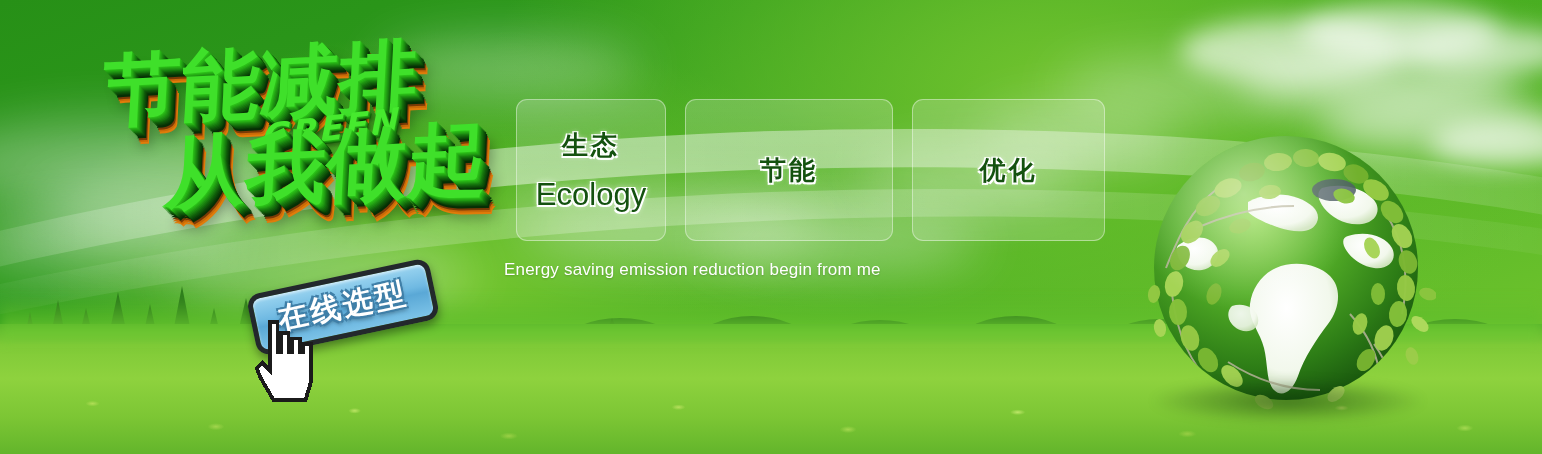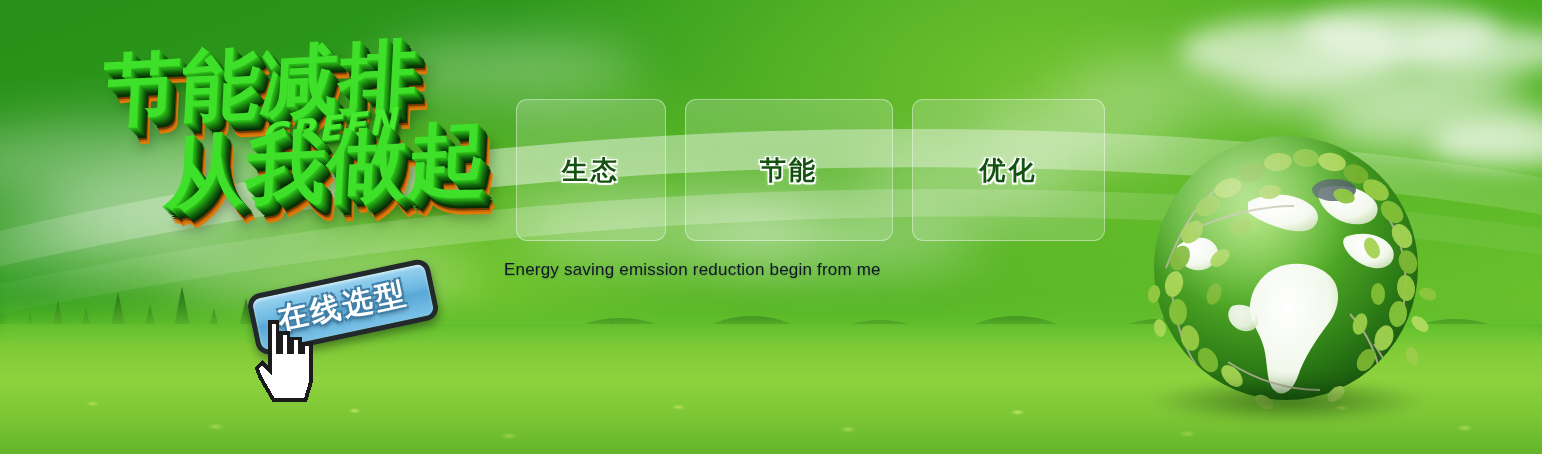--- a/index.html
+++ b/index.html
@@ -140,21 +140,21 @@
     font-family:"Liberation Sans","DejaVu Sans",sans-serif;
     font-size:31px; color:#14520f; white-space:nowrap;
     text-shadow:-1.5px -1.5px 0 #fff,1.5px -1.5px 0 #fff,-1.5px 1.5px 0 #fff,1.5px 1.5px 0 #fff,
                 0 0 6px rgba(255,255,255,.95);
   }
 
   
   .tagline{
     position:absolute; left:504px; top:260px;
     font-family:"Liberation Sans","DejaVu Sans",sans-serif;
-    font-size:17px; color:#0f172a; letter-spacing:.2px;
+    font-size:17px; color:#ffffff; letter-spacing:.2px;
     text-shadow:0 1px 2px rgba(0,0,0,.18);
     white-space:nowrap;
   }
 
   
   .globe-wrap{ position:absolute; left:1136px; top:118px; width:300px; height:300px; }
   .globe-shadow{
     position:absolute; left:12px; bottom:-6px; width:280px; height:46px;
     background:radial-gradient(ellipse at center, rgba(10,50,6,.55) 0%, rgba(10,50,6,0) 70%);
     filter:blur(5px);
@@ -255,20 +255,21 @@
 
   <svg class="cursor-hand" viewBox="0 0 40 46">
     <path d="M13,2 h4 v16 h2 V8 h4 v10 h2 V11 h4 v7 h2 v-4 h4 v20
              l-3,10 h-17 l-7,-12 l-2,-5 l3,-3 l4,4 Z" fill="#ffffff" stroke="#1b1b1b" stroke-width="2" stroke-linejoin="miter" shape-rendering="crispEdges"></path>
   </svg>
 
   <div class="cards">
 
     <div class="card c1">
       <div class="card-cn">生态</div>
+      <div class="card-en">Ecology</div>
     </div>
 
     <div class="card c2">
       <div class="card-cn">节能</div>
     </div>
 
     <div class="card c3">
       <div class="card-cn">优化</div>
     </div>
 

